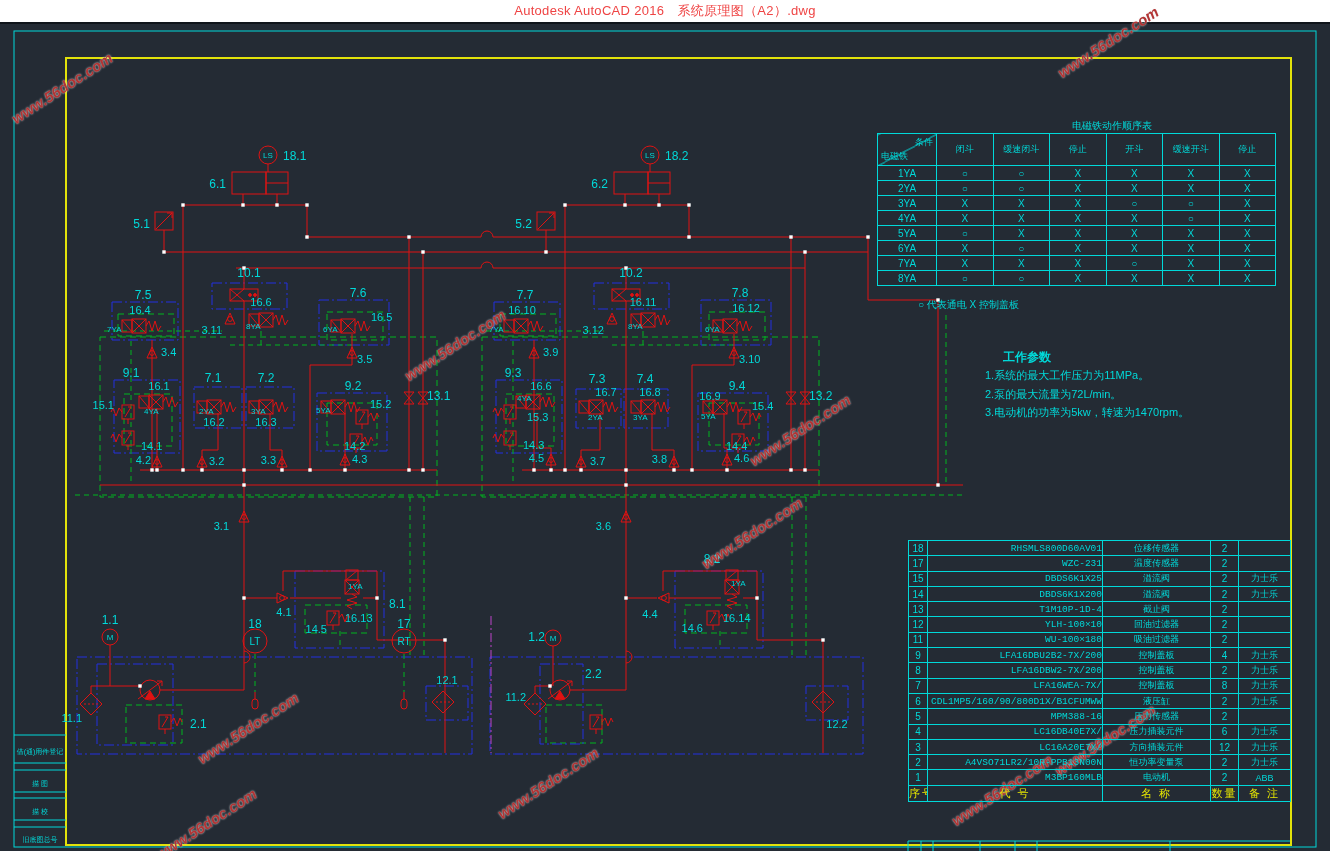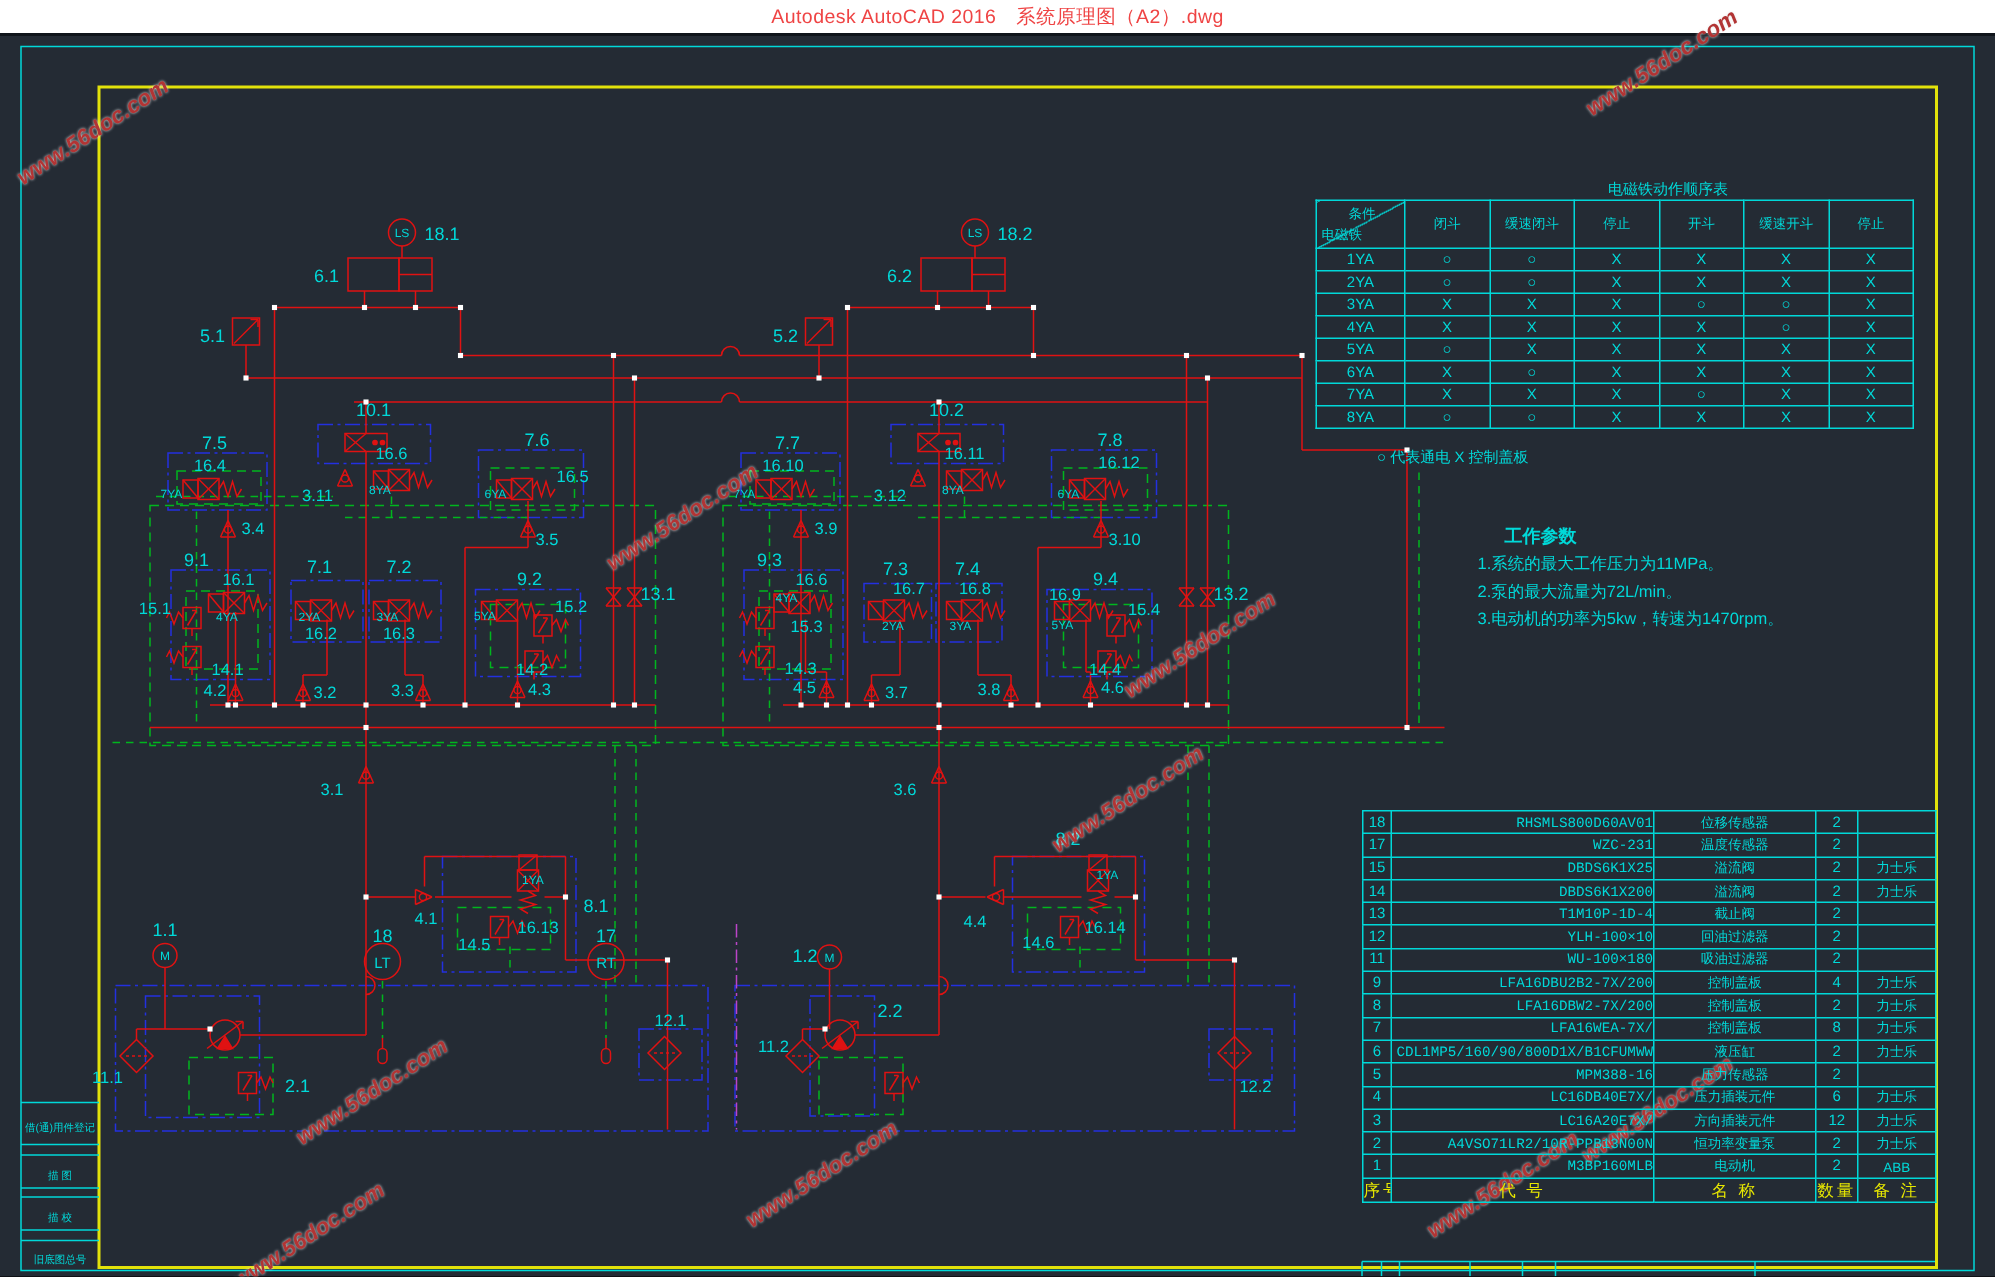--- a/index.html
+++ b/index.html
@@ -14,21 +14,21 @@
       text-shadow:0 0 2px #e8e8e8;pointer-events:none;}
   .cad-text{position:absolute;color:#00d9d9;white-space:nowrap;}
   table.cad{border-collapse:collapse;table-layout:fixed;position:absolute;}
   table.cad td,table.cad th{border:1px solid #00d9d9;color:#00d9d9;font-weight:normal;
       text-align:center;padding:0;overflow:hidden;white-space:nowrap;}
   #soltable{left:877px;top:133px;width:399px;}
   #soltable td{height:14px;font-size:10px;}
   #soltable tr.hdr td{height:31px;font-size:9px;}
   #soltable td.corner{position:relative;font-size:8px;
       background:linear-gradient(to bottom right,transparent 49.2%,#00d9d9 49.2%,#00d9d9 50.8%,transparent 50.8%);}
-  #soltable td.corner .c1{position:absolute;right:19px;top:2px;}
+  #soltable td.corner .c1{position:absolute;right:3px;top:2px;}
   #soltable td.corner .c2{position:absolute;left:3px;bottom:2px;}
   #bomtable{left:908px;top:540px;width:382px;}
   #bomtable td{height:14.3px;font-size:10px;}
   #bomtable td.code{text-align:right;font-size:9.5px;padding-left:2px;font-family:"Liberation Mono",monospace;}
   #bomtable td.nm{font-size:9px;}
   #bomtable td.rm{font-size:9px;}
   #bomtable tr.hdr td{color:#e8e800;font-size:11px;letter-spacing:2px;}
   #params div{position:absolute;color:#00d9d9;white-space:nowrap;}
   #leftblock div{position:absolute;color:#00d9d9;font-size:7px;white-space:nowrap;
                  transform:translateX(-50%);}

